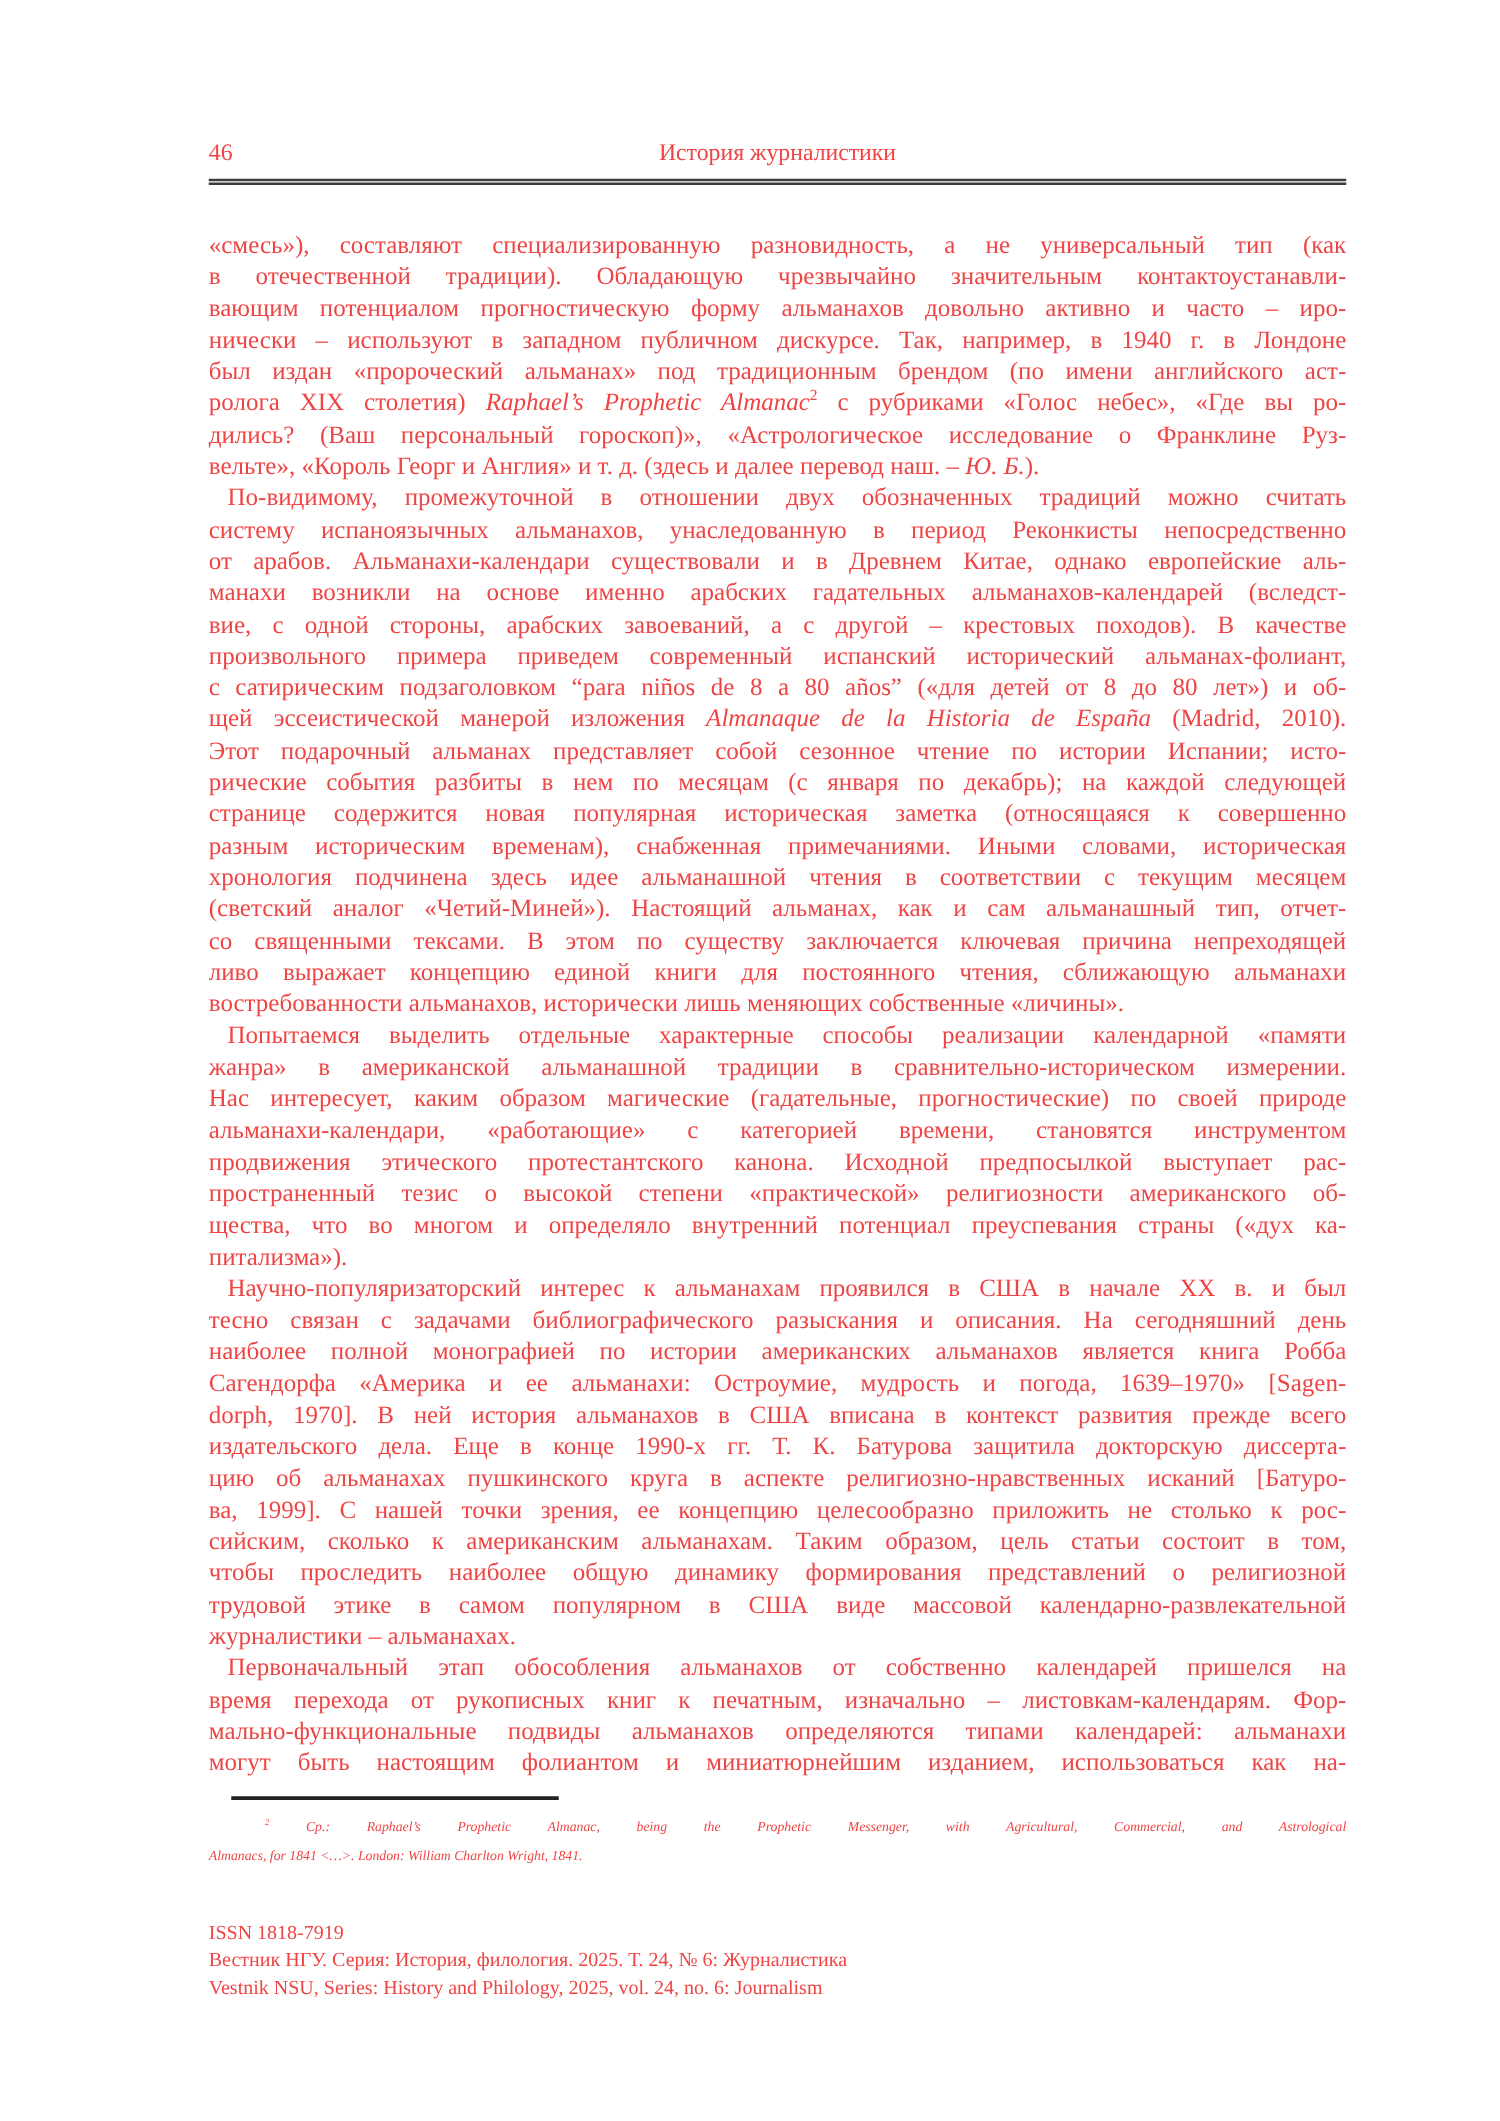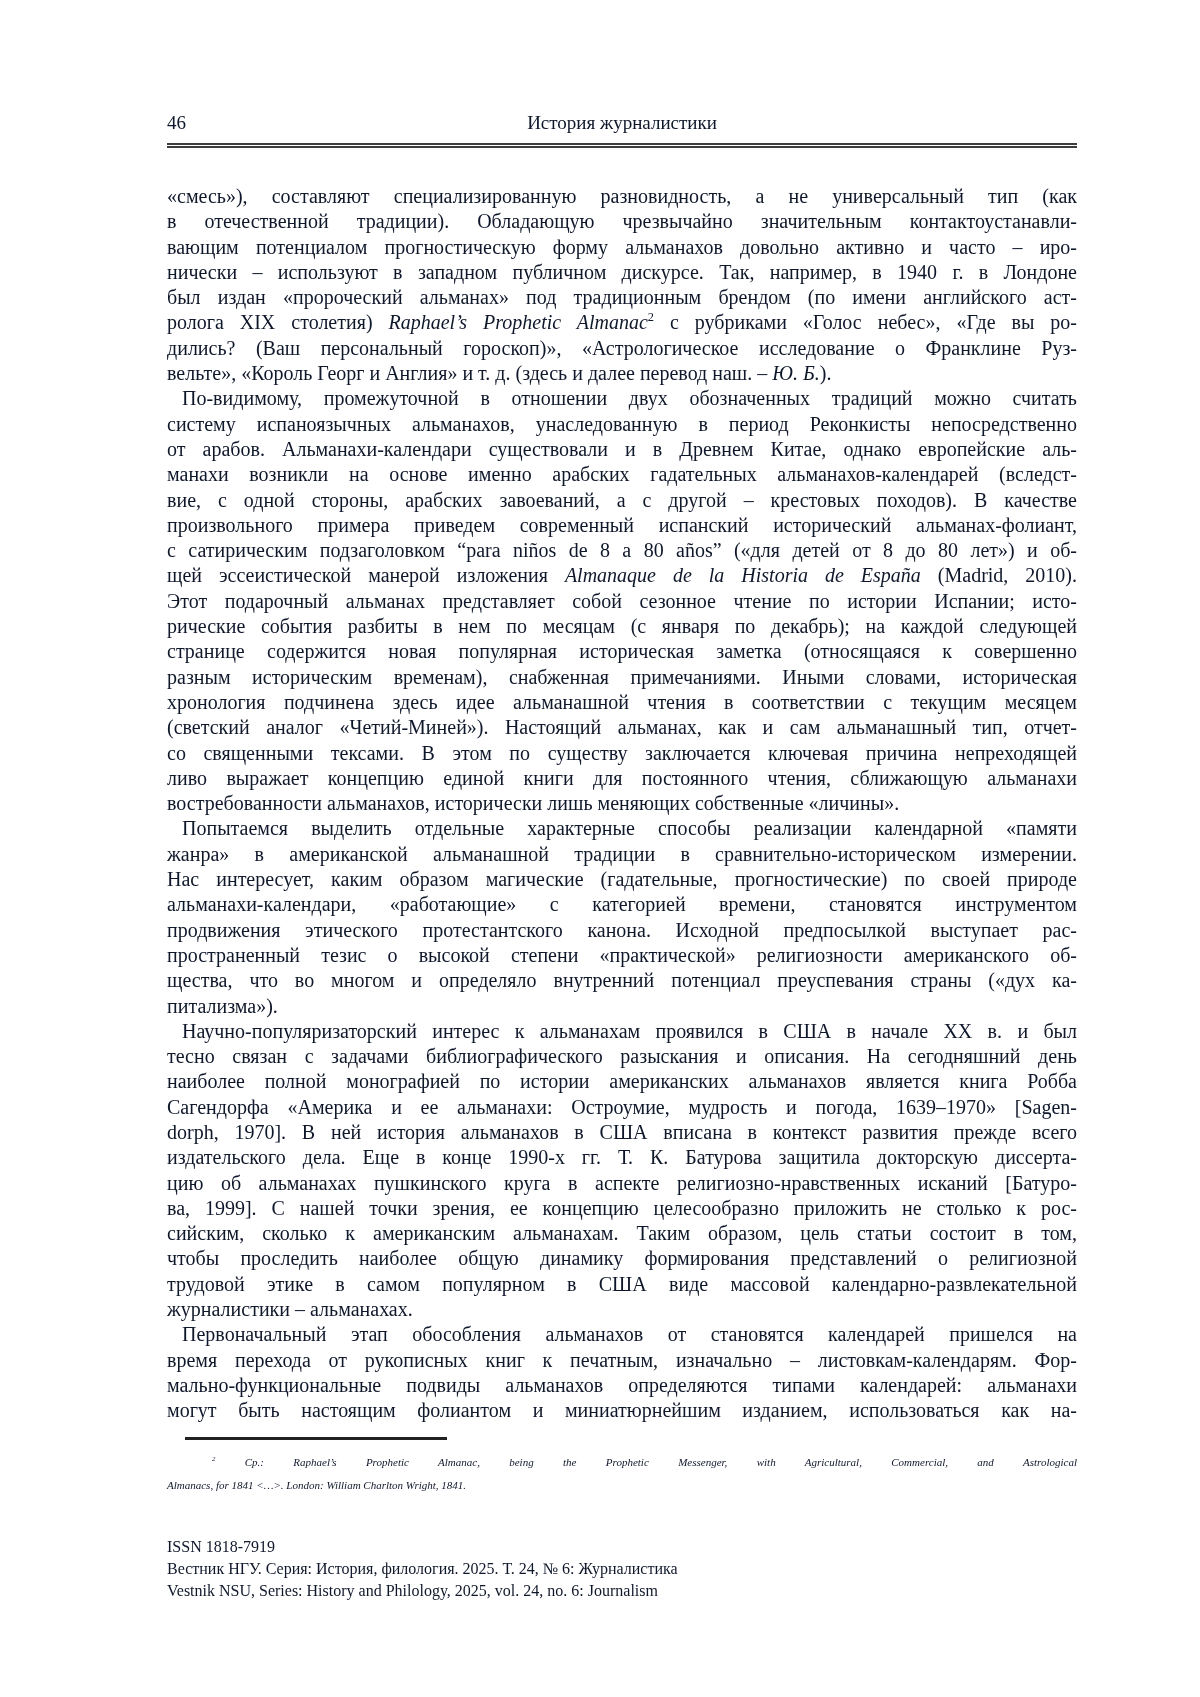--- a/index.html
+++ b/index.html
@@ -2,21 +2,21 @@
 <html><head>
 <meta charset="utf-8">
 <style>
   html,body { margin:0; padding:0; background:#ffffff; }
   .page {
     position: relative;
     width: 1180px;
     height: 1697px;
     background: #ffffff;
     font-family: "Liberation Serif", "DejaVu Serif", serif;
-    color: #0f172a;
+    color: #ef4444;
     overflow: hidden;
   }
   .running-head {
     position: absolute;
     left: 167px;
     top: 112px;
     width: 910px;
     height: 26px;
     font-size: 19px;
   }
@@ -131,21 +131,21 @@
       <div class="body-line line"><span>наиболее полной монографией по истории американских альманахов является книга Робба</span></div>
       <div class="body-line line"><span>Сагендорфа «Америка и ее альманахи: Остроумие, мудрость и погода, 1639–1970» [Sagen-</span></div>
       <div class="body-line line"><span>dorph, 1970]. В ней история альманахов в США вписана в контекст развития прежде всего</span></div>
       <div class="body-line line"><span>издательского дела. Еще в конце 1990-х гг. Т. К. Батурова защитила докторскую диссерта-</span></div>
       <div class="body-line line"><span>цию об альманахах пушкинского круга в аспекте религиозно-нравственных исканий [Батуро-</span></div>
       <div class="body-line line"><span>ва, 1999]. С нашей точки зрения, ее концепцию целесообразно приложить не столько к рос-</span></div>
       <div class="body-line line"><span>сийским, сколько к американским альманахам. Таким образом, цель статьи состоит в том,</span></div>
       <div class="body-line line"><span>чтобы проследить наиболее общую динамику формирования представлений о религиозной</span></div>
       <div class="body-line line"><span>трудовой этике в самом популярном в США виде массовой календарно-развлекательной</span></div>
       <div class="body-line line last"><span>журналистики – альманахах.</span></div>
-      <div class="body-line line first-indent"><span>Первоначальный этап обособления альманахов от становятся календарей пришелся на</span></div>
+      <div class="body-line line first-indent"><span>Первоначальный этап обособления альманахов от собственно календарей пришелся на</span></div>
       <div class="body-line line"><span>время перехода от рукописных книг к печатным, изначально – листовкам-календарям. Фор-</span></div>
       <div class="body-line line"><span>мально-функциональные подвиды альманахов определяются типами календарей: альманахи</span></div>
       <div class="body-line line"><span>могут быть настоящим фолиантом и миниатюрнейшим изданием, использоваться как на-</span></div>
     </div>
 
   <div class="footnote-block">
     <div class="footnote-separator"></div>
     <div class="footnote-text" id="footnote-text">
         <div class="fn-line line first-indent"><sup>2</sup><span> Ср.: Raphael’s Prophetic Almanac, being the Prophetic Messenger, with Agricultural, Commercial, and Astrological</span></div>
         <div class="fn-line line last"><span>Almanacs, for 1841 &lt;…&gt;. London: William Charlton Wright, 1841.</span></div>

